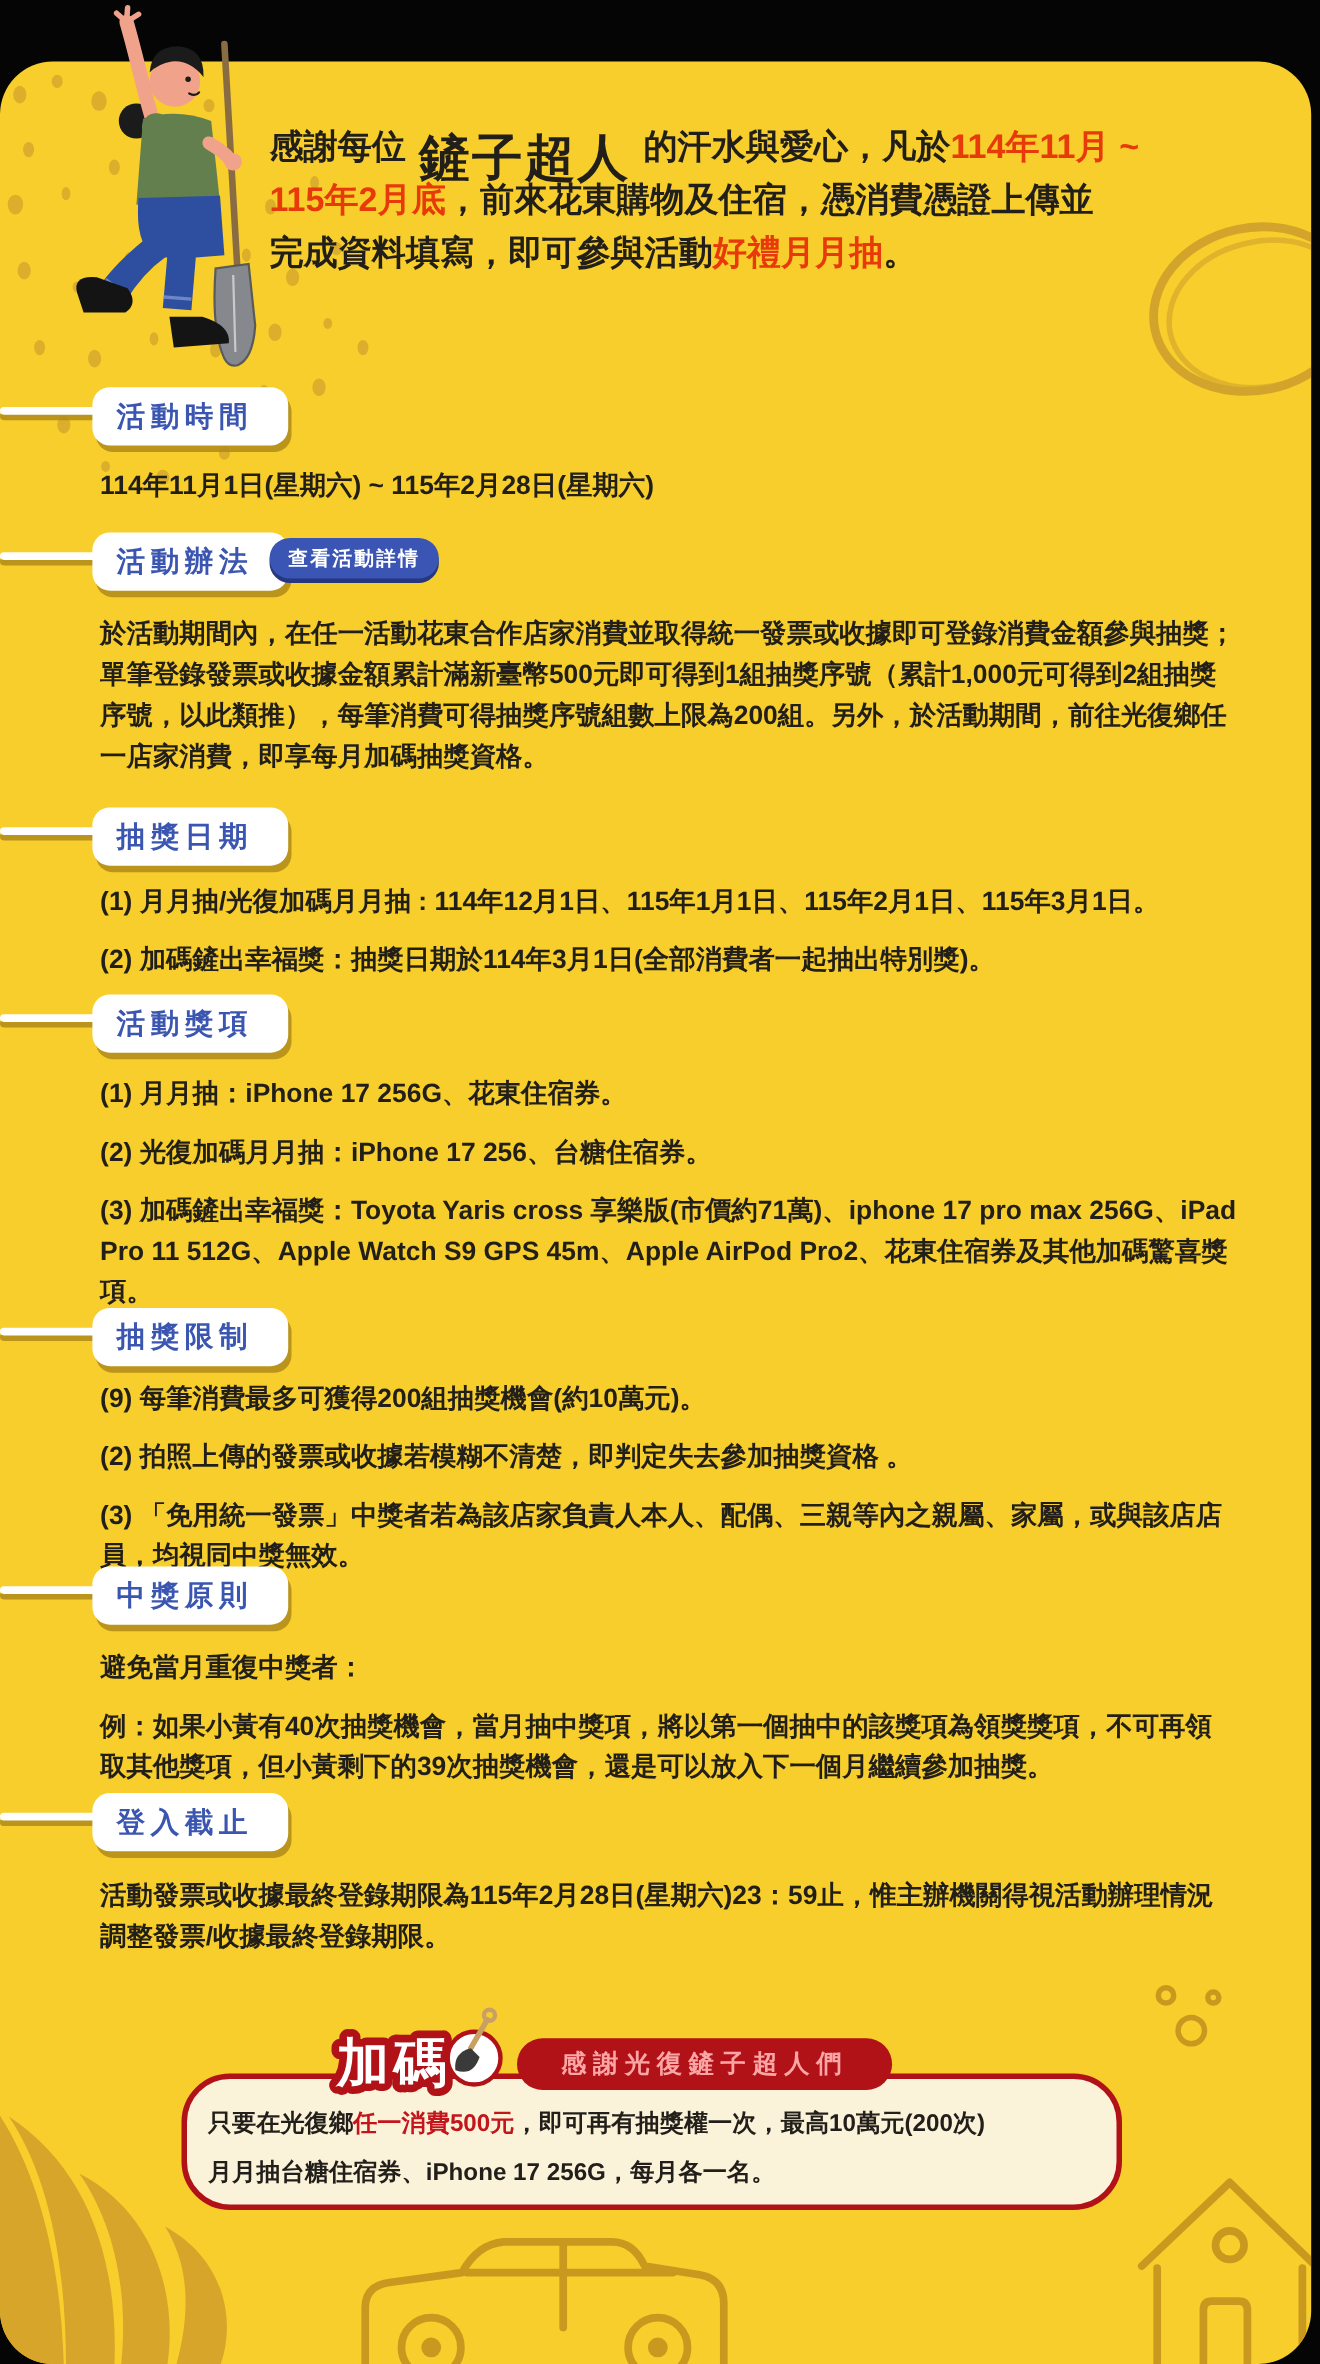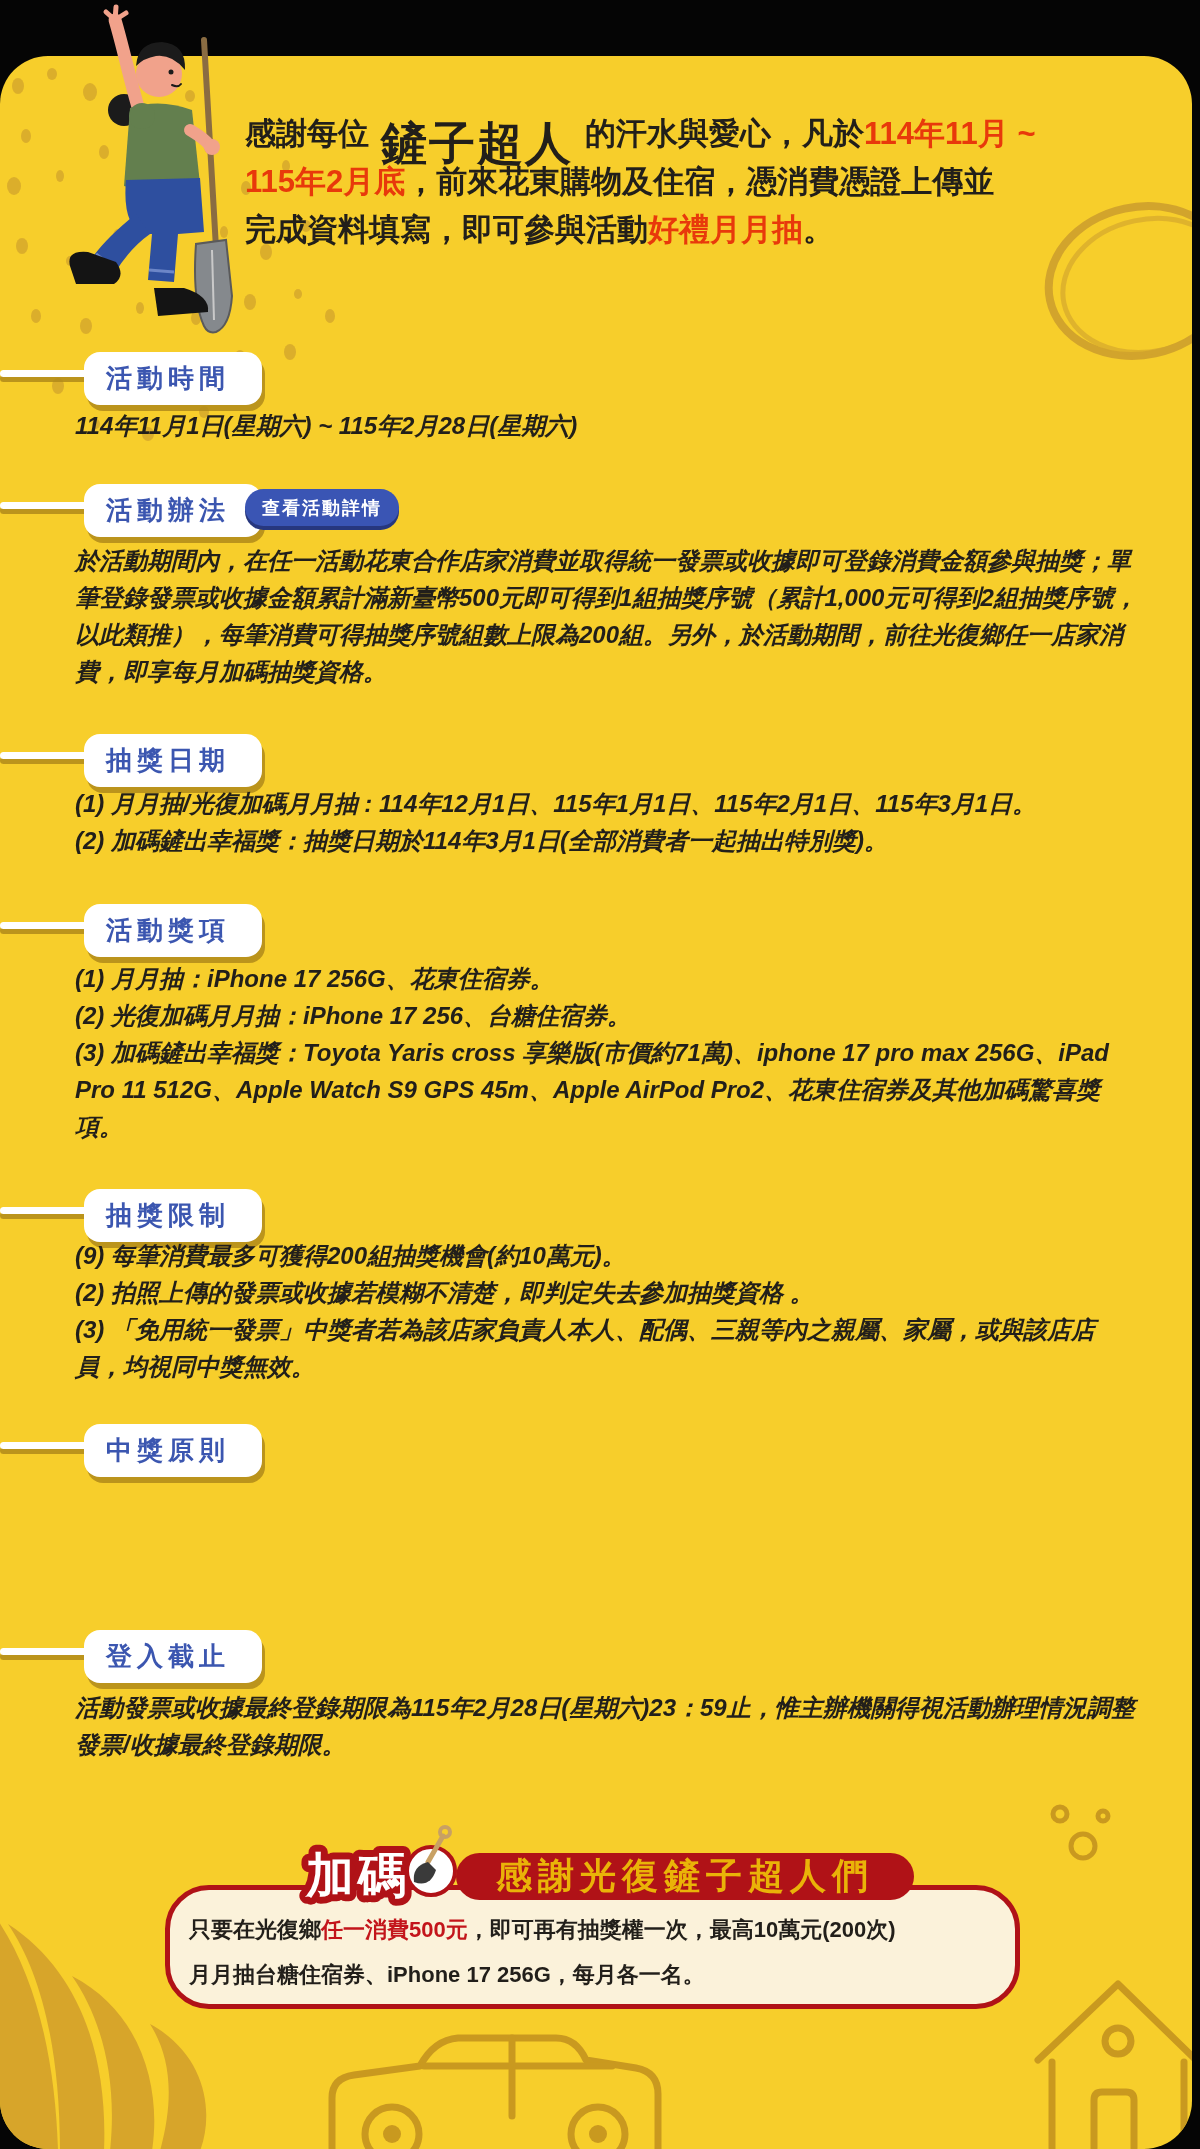--- a/index.html
+++ b/index.html
@@ -13,36 +13,36 @@
   .intro-line .hero{font-size:46px;font-weight:800;margin:0 12px;letter-spacing:2px;}
   .red{color:#E8390B;}
   
   .rule{position:absolute;left:0;width:98px;height:7px;background:#ffffff;border-radius:4px;
         box-shadow:0 5px 0 rgba(176,138,26,.85);}
   .sec-title{position:absolute;left:84px;background:#ffffff;color:#3B56B0;font-weight:800;
              font-size:26px;letter-spacing:5px;padding:9px 32px 9px 22px;border-radius:16px;
              box-shadow:3px 6px 0 rgba(176,138,26,.85);white-space:nowrap;}
   .sec-body{position:absolute;left:75px;width:1065px;font-size:24px;font-weight:700;
             color:#221F1A;line-height:37px;}
-  .sec-body p{margin:0;font-style:italic;}
+  .sec-body p{margin:16px;}
   .details-btn{position:absolute;left:245px;top:433px;height:37px;display:flex;align-items:center;
                background:#3A55B4;color:#ffffff;font-size:18px;font-weight:700;letter-spacing:2px;
                padding:0 17px;border-radius:19px;border:none;box-shadow:0 4px 0 #27377E;cursor:pointer;
                font-family:"Liberation Sans","DejaVu Sans",sans-serif;}
   
   .bonus-box{position:absolute;left:165px;top:1829px;width:855px;height:124px;background:#FBF2DA;
              border:5px solid #B01217;border-radius:44px;box-sizing:border-box;}
   .bonus-text{position:absolute;left:189px;top:1851px;width:810px;font-size:22px;font-weight:700;
               color:#221F1A;line-height:45px;}
   .bonus-text p{margin:0;}
   .bonus-red{color:#C3151B;}
   .badge-svg{position:absolute;left:296px;top:1786px;}
   .shovel-circ{position:absolute;left:402px;top:1768px;}
-  .bonus-pill{position:absolute;left:456px;top:1797px;height:47px;display:flex;align-items:center;
-              background:#B01217;color:#eab308;font-size:36px;font-weight:800;letter-spacing:6px;
+  .bonus-pill{position:absolute;left:470px;top:1797px;height:47px;display:flex;align-items:center;
+              background:#B01217;color:#fca5a5;font-size:23px;font-weight:800;letter-spacing:6px;
               padding:0 40px;border-radius:26px;white-space:nowrap;}
   .deco{position:absolute;left:0;top:0;pointer-events:none;}
   .person{position:absolute;left:58px;top:0;}
 </style>
 </head>
 <body>
 
 <div class="stage">
   <div class="page">
 
@@ -167,20 +167,24 @@
     <div class="rule" style="top:1151px"></div>
     <div class="sec-title" style="top:1133px">抽獎限制</div>
     <div class="sec-body" style="top:1181px">
       <p>(9) 每筆消費最多可獲得200組抽獎機會(約10萬元)。</p>
       <p>(2) 拍照上傳的發票或收據若模糊不清楚，即判定失去參加抽獎資格 。</p>
       <p>(3) 「免用統一發票」中獎者若為該店家負責人本人、配偶、三親等內之親屬、家屬，或與該店店員，均視同中獎無效。</p>
     </div>
 
     <div class="rule" style="top:1386px"></div>
     <div class="sec-title" style="top:1368px">中獎原則</div>
+    <div class="sec-body" style="top:1426px">
+      <p>避免當月重復中獎者：</p>
+      <p>例：如果小黃有40次抽獎機會，當月抽中獎項，將以第一個抽中的該獎項為領獎獎項，不可再領取其他獎項，但小黃剩下的39次抽獎機會，還是可以放入下一個月繼續參加抽獎。</p>
+    </div>
 
     <div class="rule" style="top:1592px"></div>
     <div class="sec-title" style="top:1574px">登入截止</div>
     <div class="sec-body" style="top:1633px">
       <p>活動發票或收據最終登錄期限為115年2月28日(星期六)23：59止，惟主辦機關得視活動辦理情況調整發票/收據最終登錄期限。</p>
     </div>
 
     <div class="bonus-box"></div>
     <svg class="badge-svg" width="124" height="64" viewBox="0 0 124 64">
       <text x="62" y="50" text-anchor="middle" font-size="48" font-weight="900" letter-spacing="4" fill="#ffffff" stroke="#B01217" stroke-width="14" stroke-linejoin="round" paint-order="stroke" font-family="Liberation Sans, DejaVu Sans, sans-serif">加碼</text>

